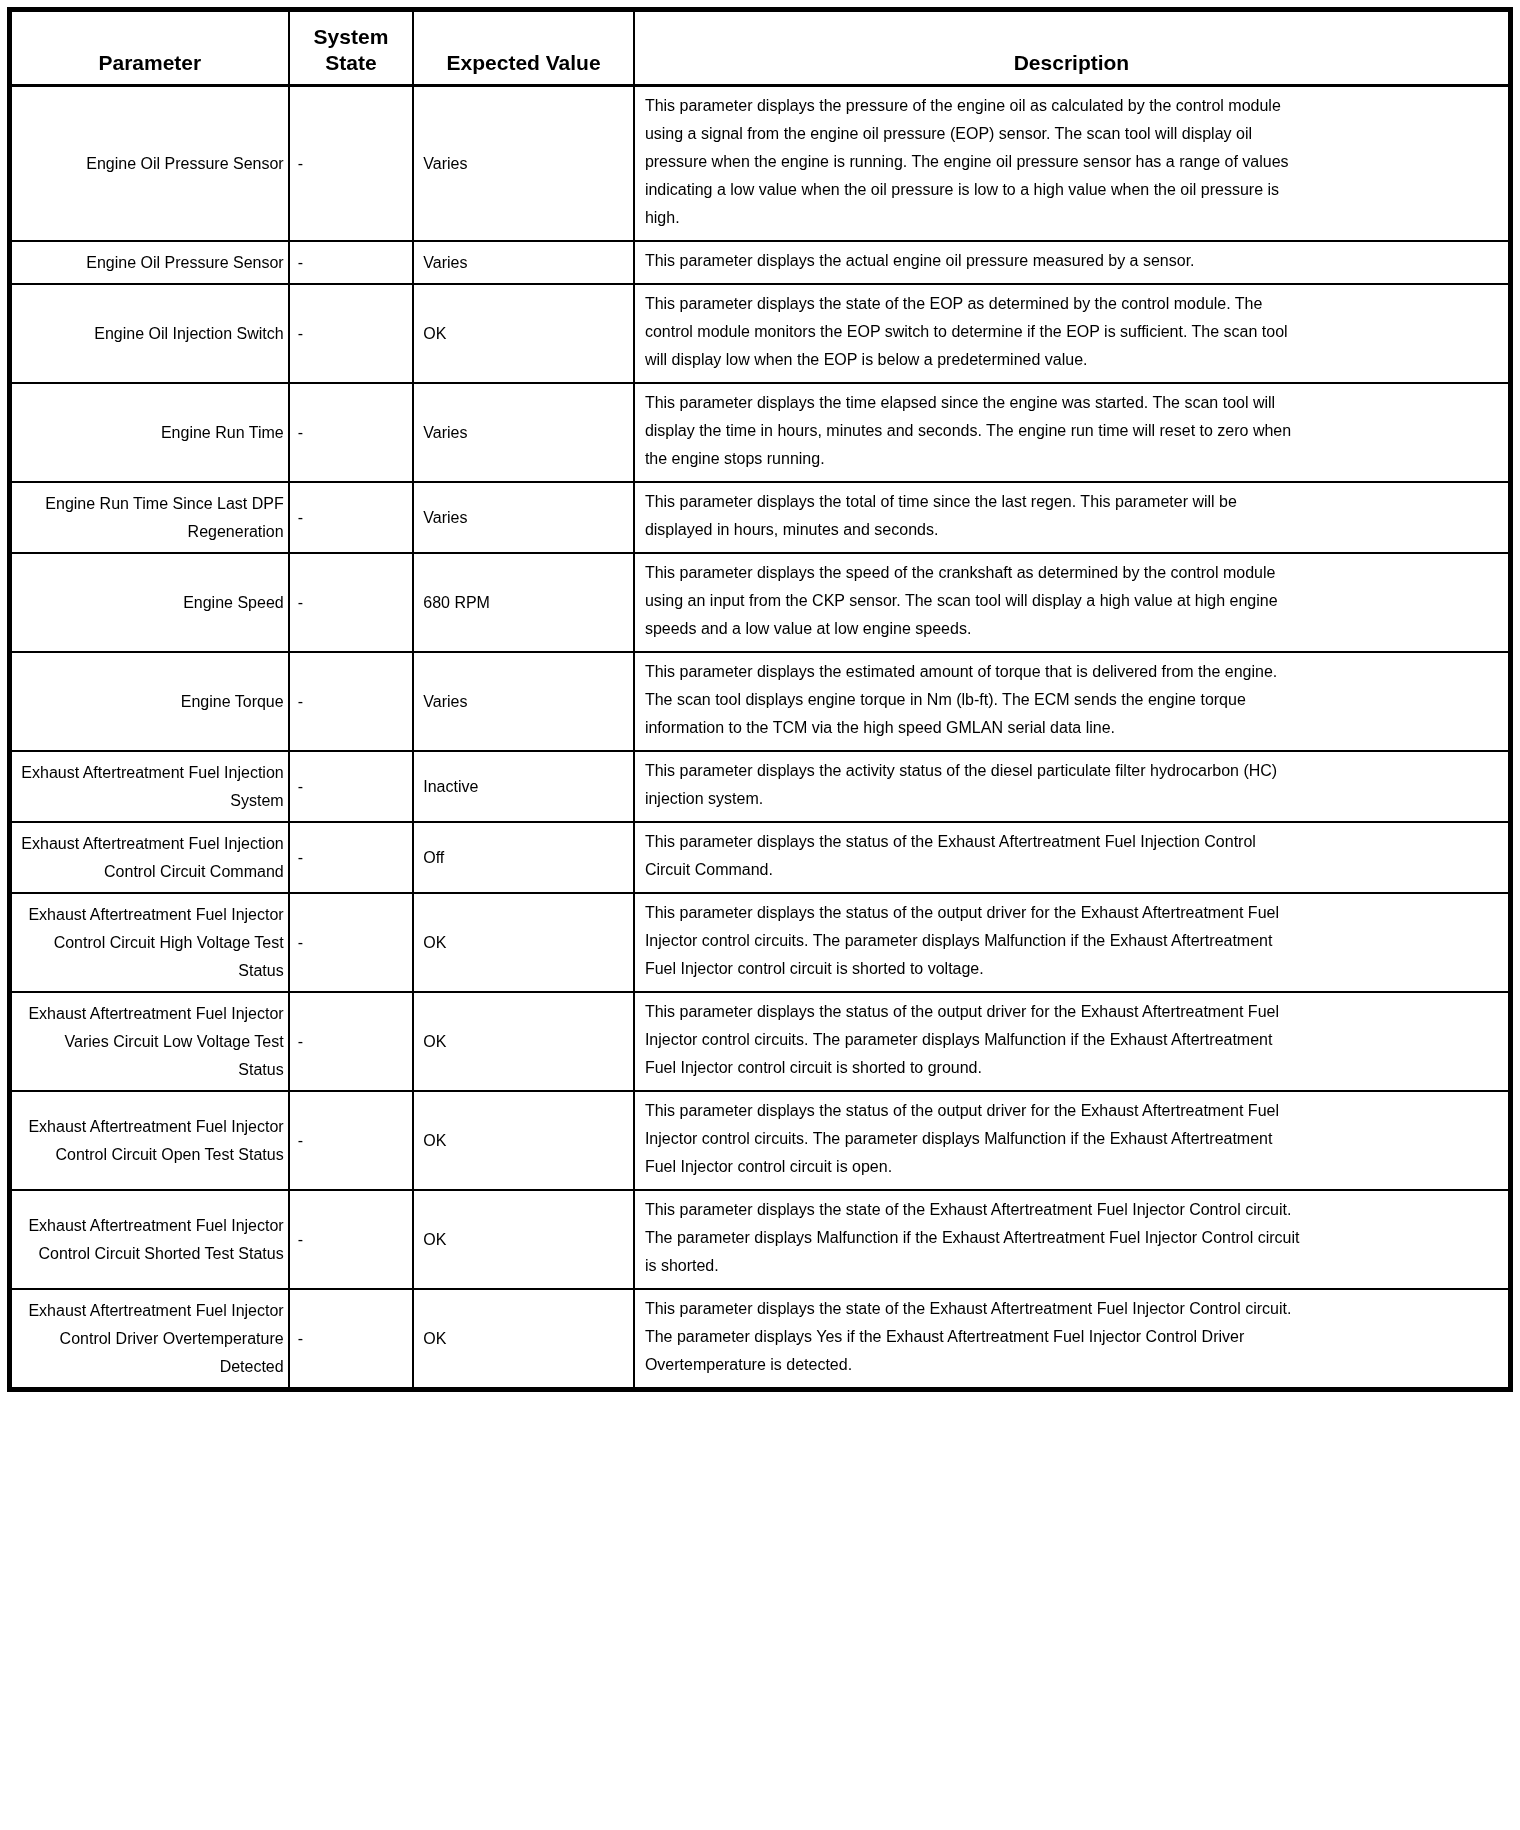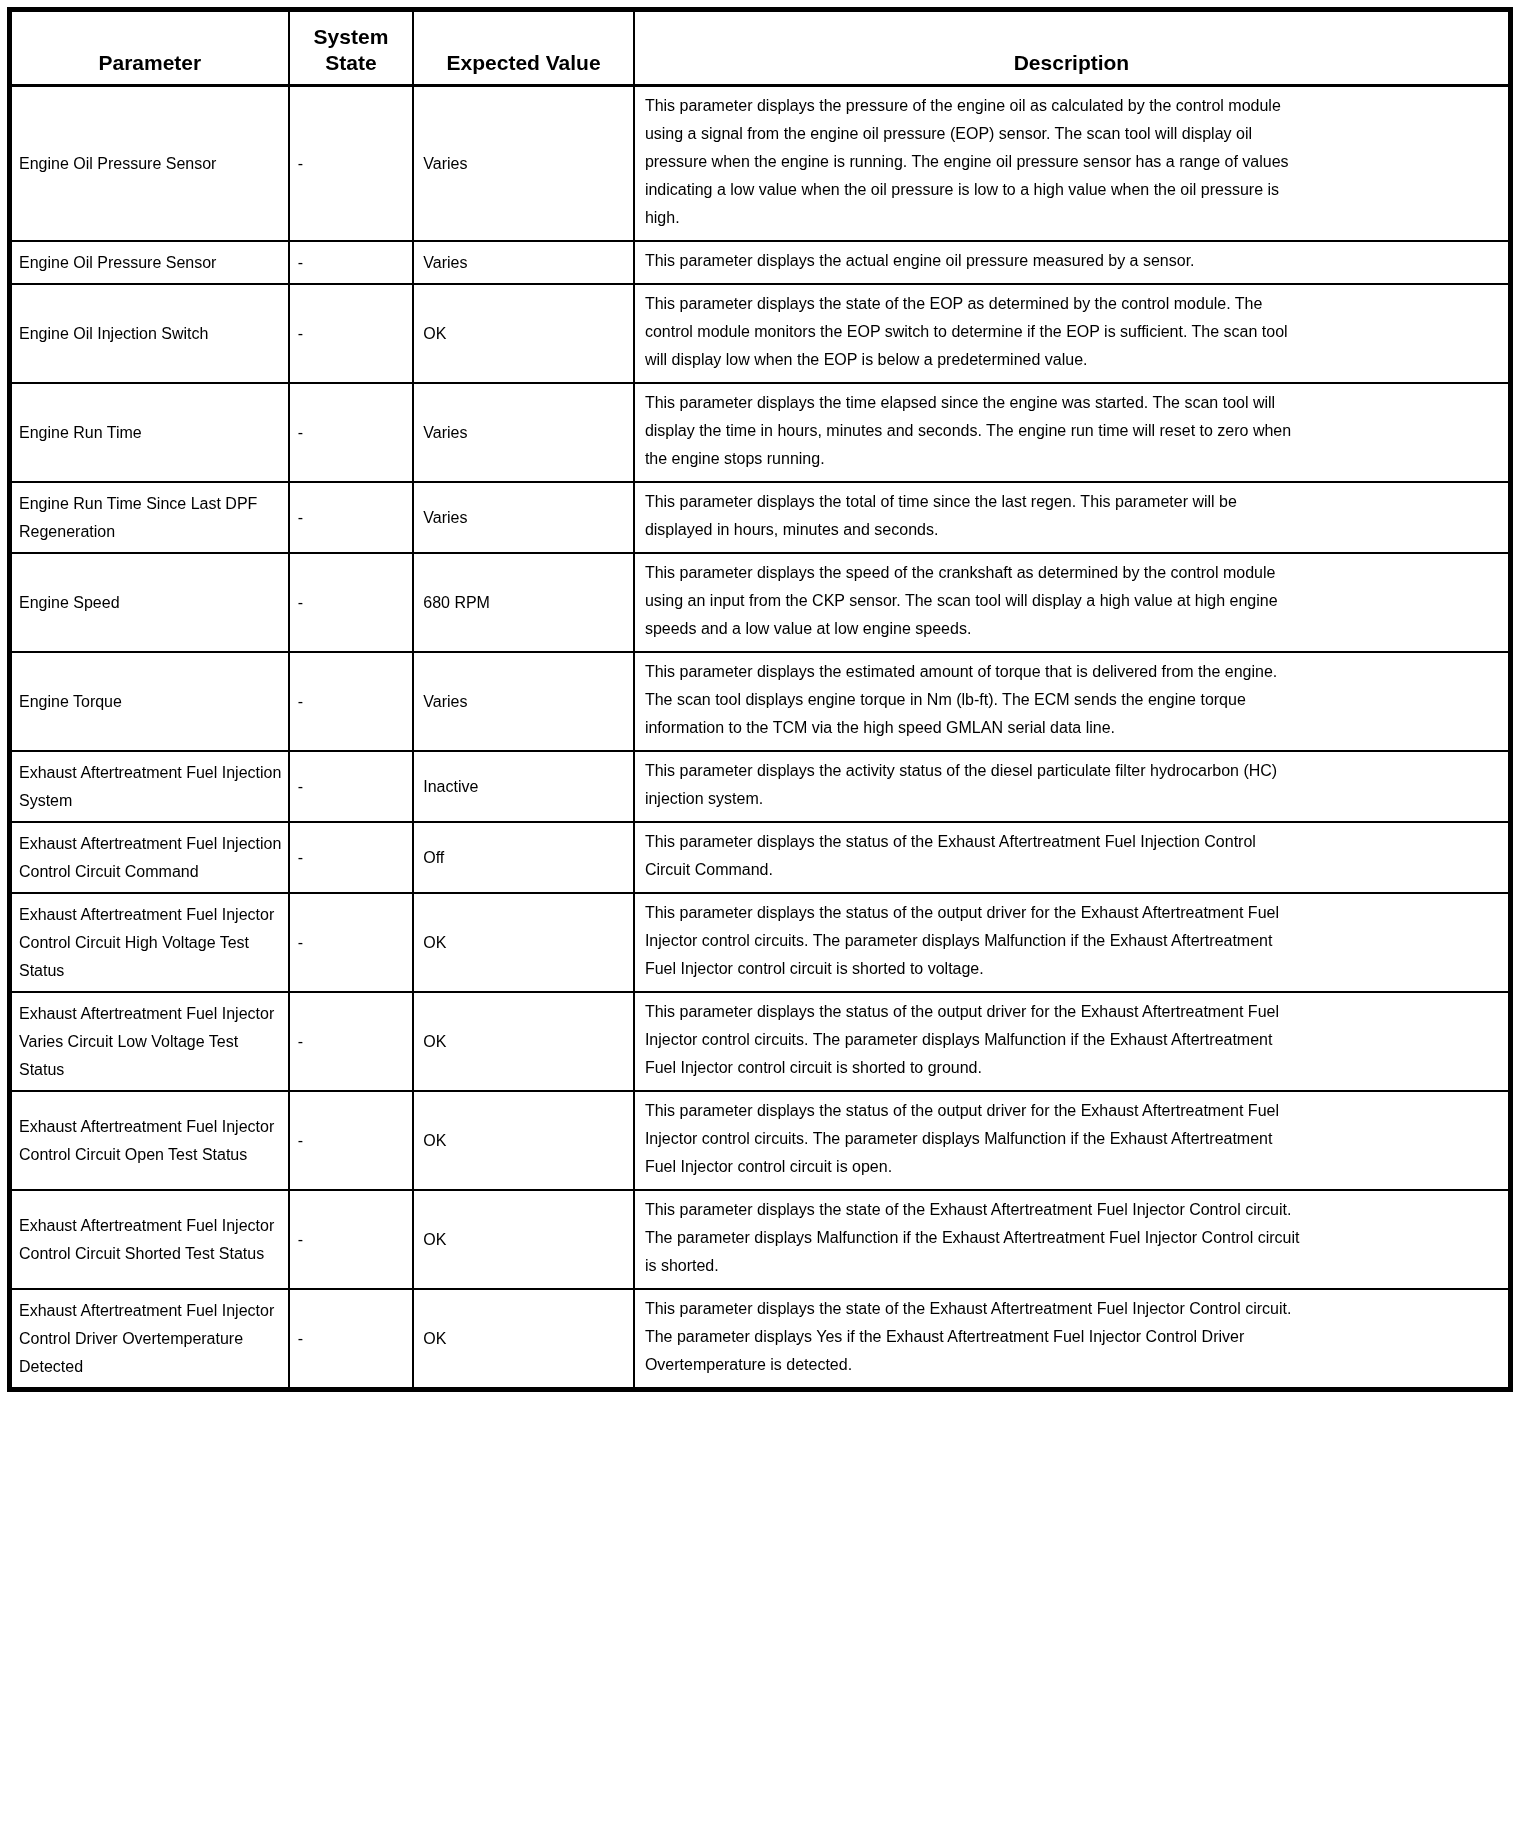--- a/index.html
+++ b/index.html
@@ -37,21 +37,21 @@
     vertical-align: bottom;
     padding: 12px 4px 8px 4px;
     border-bottom: 3px solid #000000;
   }
   .param-table td {
     font-size: 16px;
     line-height: 28px;
   }
   td.col-parameter {
     vertical-align: middle;
-    text-align: left;
+    text-align: right;
     padding: 4px 4px 4px 7px;
   }
   td.col-system_state {
     vertical-align: middle;
     text-align: left;
     padding: 4px 4px 4px 8px;
   }
   td.col-expected_value {
     vertical-align: middle;
     text-align: left;

